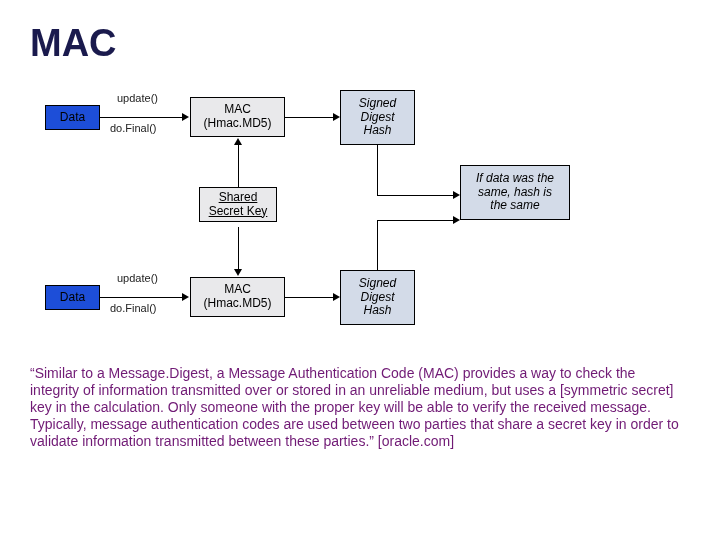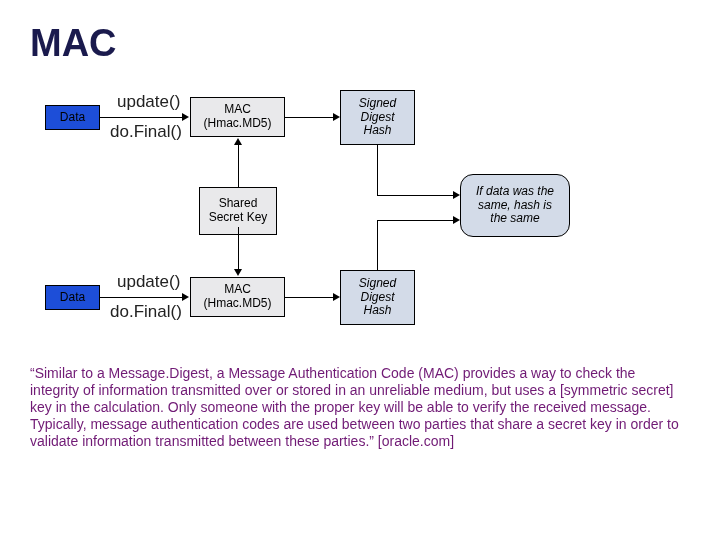--- a/index.html
+++ b/index.html
@@ -48,21 +48,21 @@
   .arrow-v { width: 1px; }
   .tri {
     position: absolute;
     width: 0; height: 0;
   }
   .tri-right { border-top: 4px solid transparent; border-bottom: 4px solid transparent; border-left: 7px solid #000; }
   .tri-up    { border-left: 4px solid transparent; border-right: 4px solid transparent; border-bottom: 7px solid #000; }
   .tri-down  { border-left: 4px solid transparent; border-right: 4px solid transparent; border-top: 7px solid #000; }
   .label {
     position: absolute;
-    font-size: 17px;
+    font-size: 11px;
     color: #222;
     white-space: nowrap;
   }
   .desc {
     position: absolute;
     left: 30px;
     top: 365px;
     width: 650px;
     font-size: 14px;
     line-height: 1.22;
@@ -84,23 +84,23 @@
 Hash</div>
 
   <div class="arrow-line arrow-h" style="left:65px; top:32px; width:82px;"></div>
   <div class="tri tri-right" style="left:147px; top:28px;"></div>
   <div class="label" style="left:82px; top:7px;">update()</div>
   <div class="label" style="left:75px; top:37px;">do.Final()</div>
 
   <div class="arrow-line arrow-h" style="left:250px; top:32px; width:48px;"></div>
   <div class="tri tri-right" style="left:298px; top:28px;"></div>
 
-  <div class="box grey" style="left:164px; top:102px; width:78px; height:48px; white-space:pre-line;">Shared
+  <div class="box grey" style="left:164px; top:102px; width:78px; height:35px; white-space:pre-line;text-decoration:underline;">Shared
 Secret Key</div>
-  <div class="box blue" style="left:425px; top:89px; width:110px; height:63px; white-space:pre-line;border-radius:13px;">If data was the
+  <div class="box blue" style="left:425px; top:80px; width:110px; height:55px; white-space:pre-line;">If data was the
 same, hash is
 the same</div>
 
   <div class="arrow-line arrow-v" style="left:203px; top:60px; height:42px;"></div>
   <div class="tri tri-up" style="left:199px; top:53px;"></div>
 
   <div class="arrow-line arrow-v" style="left:203px; top:142px; height:42px;"></div>
   <div class="tri tri-down" style="left:199px; top:184px;"></div>
 
   <div class="arrow-line arrow-v" style="left:342px; top:60px; height:50px;"></div>

